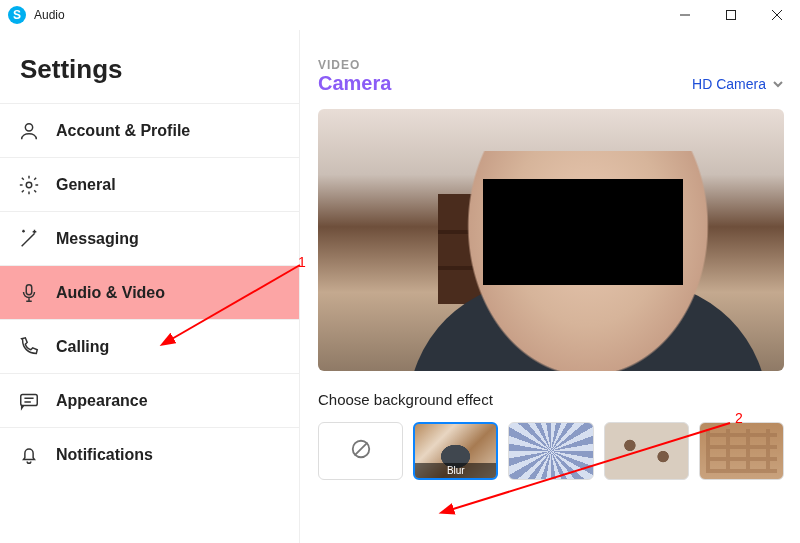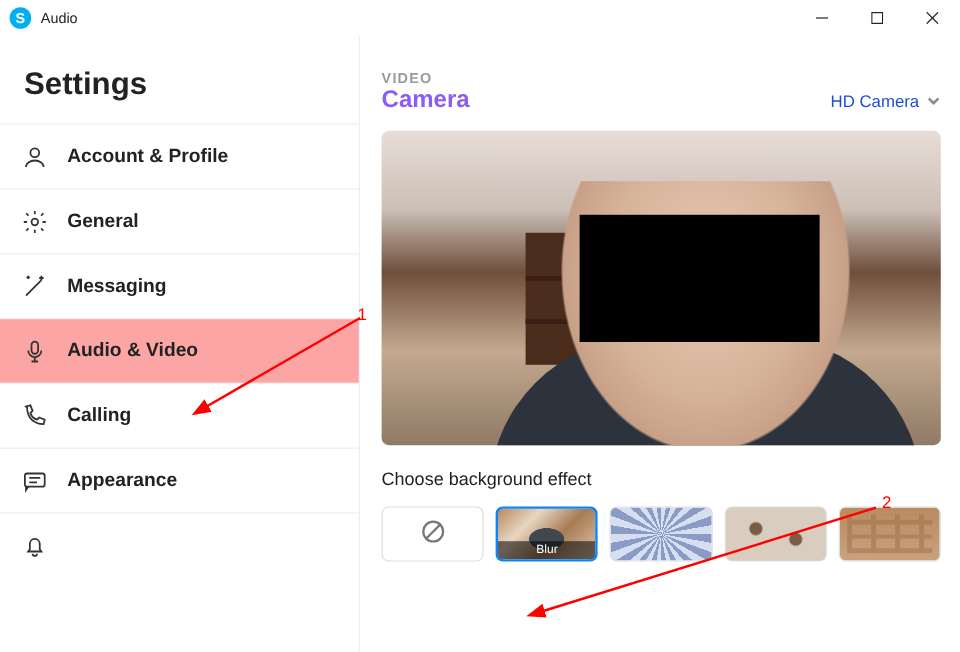--- a/index.html
+++ b/index.html
@@ -33,21 +33,21 @@
   .preview { width: 466px; height: 262px; border-radius: 6px; overflow: hidden; position: relative; background: linear-gradient(180deg, #e8ddd6 0%, #cbbfb6 25%, #6e4f3b 45%, #c4a98f 70%, #8f7a66 100%); }
   .preview .shelf { position: absolute; left: 120px; top: 85px; width: 210px; height: 110px; background: #4a2c1d; }
   .preview .shelf::before { content: ""; position: absolute; left: 0; top: 36px; width: 100%; height: 4px; background: #3a2014; }
   .preview .shelf::after { content: ""; position: absolute; left: 0; top: 72px; width: 100%; height: 4px; background: #3a2014; }
   .preview .person { position: absolute; left: 130px; bottom: -30px; width: 280px; height: 250px; background: radial-gradient(ellipse at 50% 30%, #e9c9b2 0%, #d6b49a 40%, #c8a088 60%, transparent 61%); }
   .preview .shoulders { position: absolute; left: 90px; bottom: -40px; width: 360px; height: 130px; background: #2c333c; border-radius: 180px 180px 0 0; }
   .preview .redact { position: absolute; left: 165px; top: 70px; width: 200px; height: 106px; background: #000; }
 
   .effect-heading { font-size: 15px; font-weight: 400; color: #222; margin: 20px 0 14px 0; }
   .effects { display: flex; gap: 10px; }
-  .effect { width: 86px; height: 46px; border-radius: 6px; border: 1px solid #ddd; position: relative; display: flex; align-items: center; justify-content: center; overflow: hidden; cursor: pointer; background: #fff; }
+  .effect { width: 86px; height: 58px; border-radius: 6px; border: 1px solid #ddd; position: relative; display: flex; align-items: center; justify-content: center; overflow: hidden; cursor: pointer; background: #fff; }
   .effect.selected { border: 2px solid #0a84ff; }
   .effect .none svg { width: 22px; height: 22px; stroke: #777; stroke-width: 2; fill: none; }
   .effect .cap { position: absolute; bottom: 0; left: 0; right: 0; background: rgba(0,0,0,0.55); color: #fff; font-size: 10px; text-align: center; padding: 2px 0; }
   .effect.blur-bg { background: linear-gradient(135deg, #b78b5e 0%, #e8d6c2 30%, #a77b52 60%, #ddc7af 100%); filter: none; }
   .effect.blur-bg::before { content:""; position:absolute; inset:0; background: radial-gradient(ellipse at 50% 60%, #40474f 0%, #40474f 25%, transparent 26%); }
   .effect.bg-a { background: repeating-conic-gradient(#d6dff0 0 10deg, #8a9bc5 10deg 20deg); }
   .effect.bg-b { background: radial-gradient(circle at 30% 40%, #7a5b45 0 8%, transparent 9%), radial-gradient(circle at 70% 60%, #7a5b45 0 8%, transparent 9%), #d9cdbf; }
   .effect.bg-c { background: linear-gradient(#b98b60, #c9a27d); }
   .effect.bg-c::after { content:""; position:absolute; inset:6px; background: repeating-linear-gradient(0deg,#9e704c 0 4px, transparent 4px 12px), repeating-linear-gradient(90deg,#9e704c 0 4px, transparent 4px 20px); opacity:.5; }
 
@@ -145,20 +145,21 @@
       <span>Appearance</span>
     </div>
 
     <div class="side-item">
       <span class="icon">
         <svg viewBox="0 0 24 24">
             <path d="M6 17h12l-1.5-2V10a4.5 4.5 0 0 0-9 0v5L6 17z"></path>
             <path d="M10 19a2 2 0 0 0 4 0"></path>
           </svg>
       </span>
+      <span>Notifications</span>
     </div>
   </div>
 
   <div class="main">
     <div class="section-label">VIDEO</div>
 
     <div class="row">
       <div class="h">Camera</div>
       <div class="cam-select">
         <span>HD Camera</span>

